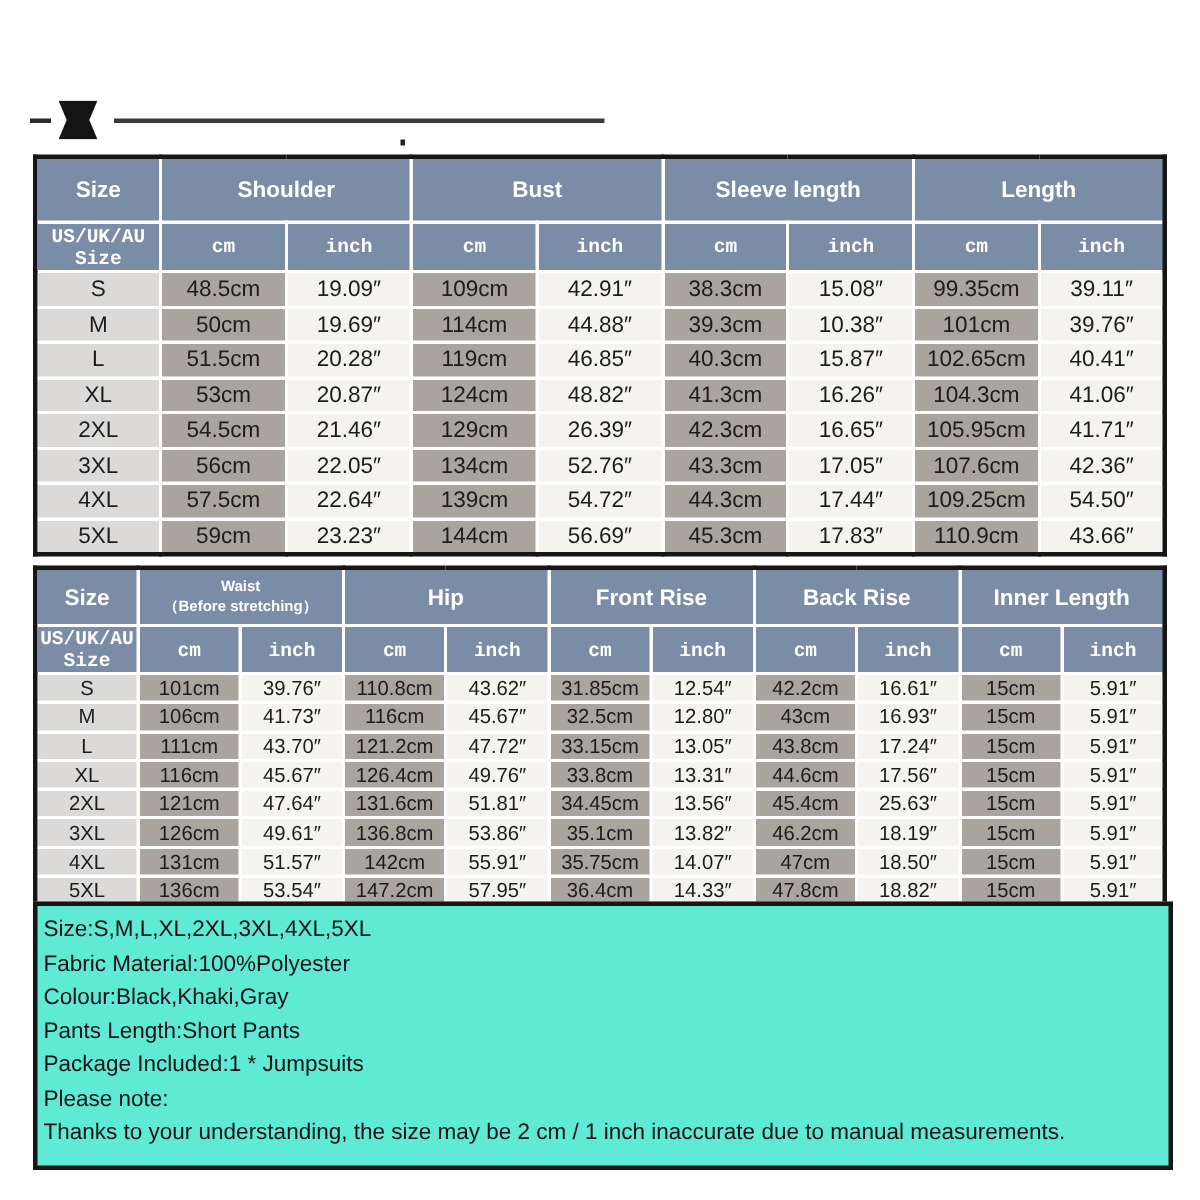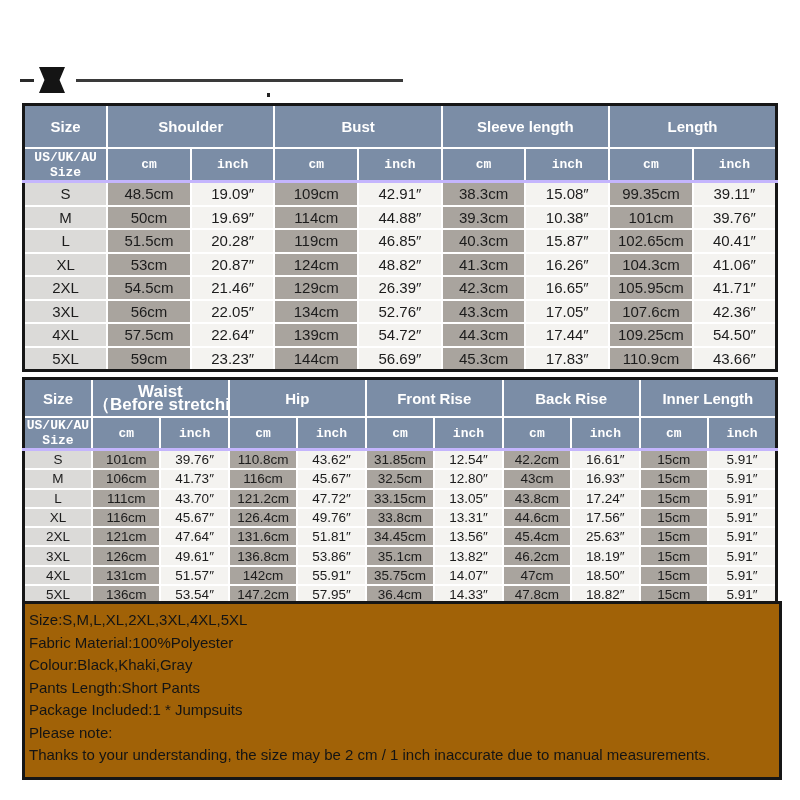--- a/index.html
+++ b/index.html
@@ -38,42 +38,42 @@
     border:3px solid #161616;
   }
   #table1{margin-top:103px;margin-top:0;position:absolute;top:103px;left:0;}
   #table2{position:absolute;top:377px;left:0;}
   th,td{
     border:2px solid #ffffff;text-align:center;vertical-align:middle;
     overflow:hidden;white-space:nowrap;padding:0;
   }
   th{background:#7b8da6;color:#ffffff;font-weight:bold;}
   .group-head{font-size:15px;}
-  .group-sub{font-size:17px;font-weight:bold;line-height:13px;}
+  .group-sub{font-size:10px;font-weight:bold;line-height:13px;}
   .size-head{font-size:15px;}
   .unit-head,.subsize-head{
     font-family:"Liberation Mono","DejaVu Sans Mono",monospace;
     font-size:13px;font-weight:bold;line-height:15px;
   }
-  tr.subhead th{border-bottom:3px solid #c4b5fd;}
+  tr.subhead th{border-bottom:1px solid #c4b5fd;}
   #table1 tr.head1 th{height:41px;}
   #table1 tr.subhead th{height:31px;}
   #table1 tbody td{height:21.5px;font-size:15px;}
   #table2 tr.head1 th{height:36px;}
   #table2 tr.subhead th{height:28px;}
   #table2 tbody td{height:17.3px;font-size:13.5px;}
   td{color:#1c1c1c;}
   td.size-cell{background:#dbdad8;}
   td.cm-cell{background:#a9a49e;}
   td.inch-cell{background:#f4f3f0;}
 
   
   .notes{
     position:absolute;top:601px;left:22px;width:750px;
-    background:#a16207;border:3px solid #161616;
+    background:#5eead4;border:3px solid #161616;
     padding:5px 0 10px 4px;
   }
   .note-line{
     font-size:15px;color:#141414;line-height:22.5px;white-space:nowrap;
   }
 </style>
 </head>
 <body>
 
 <div class="page">

